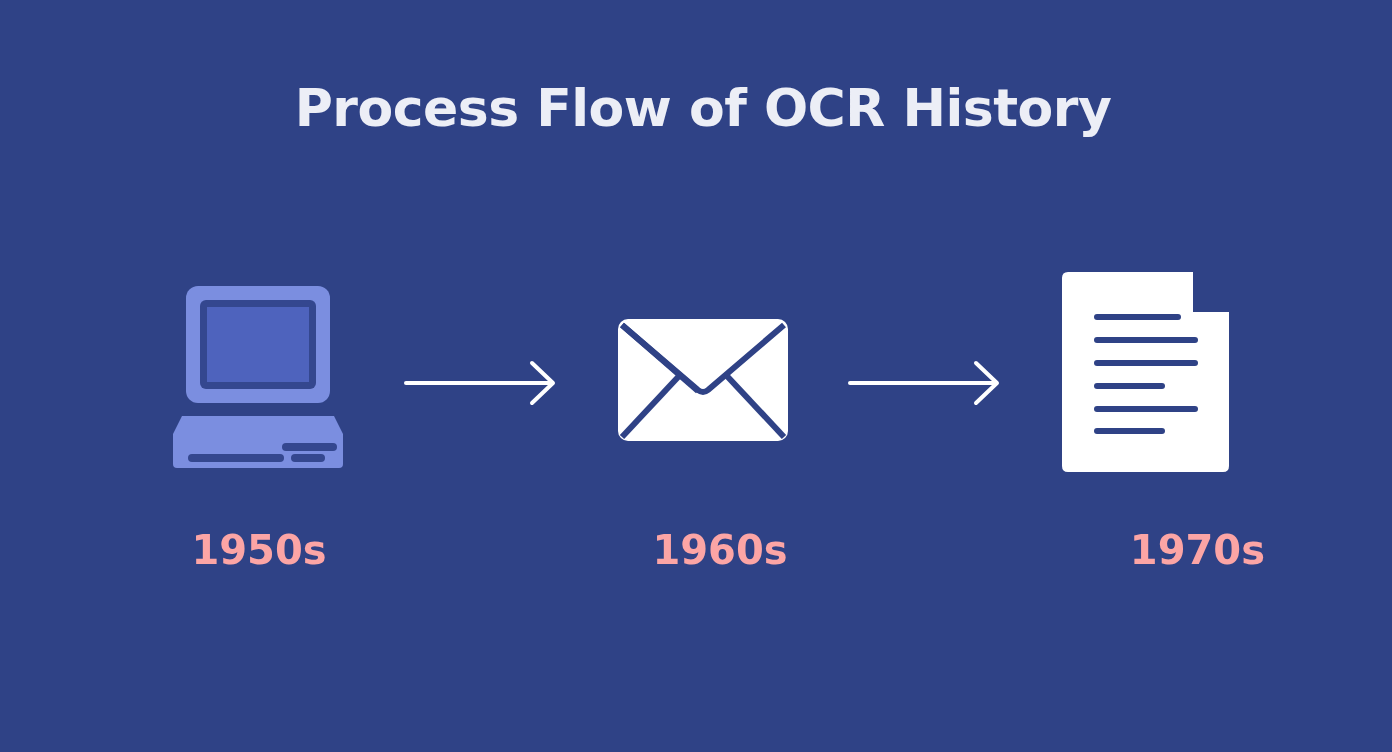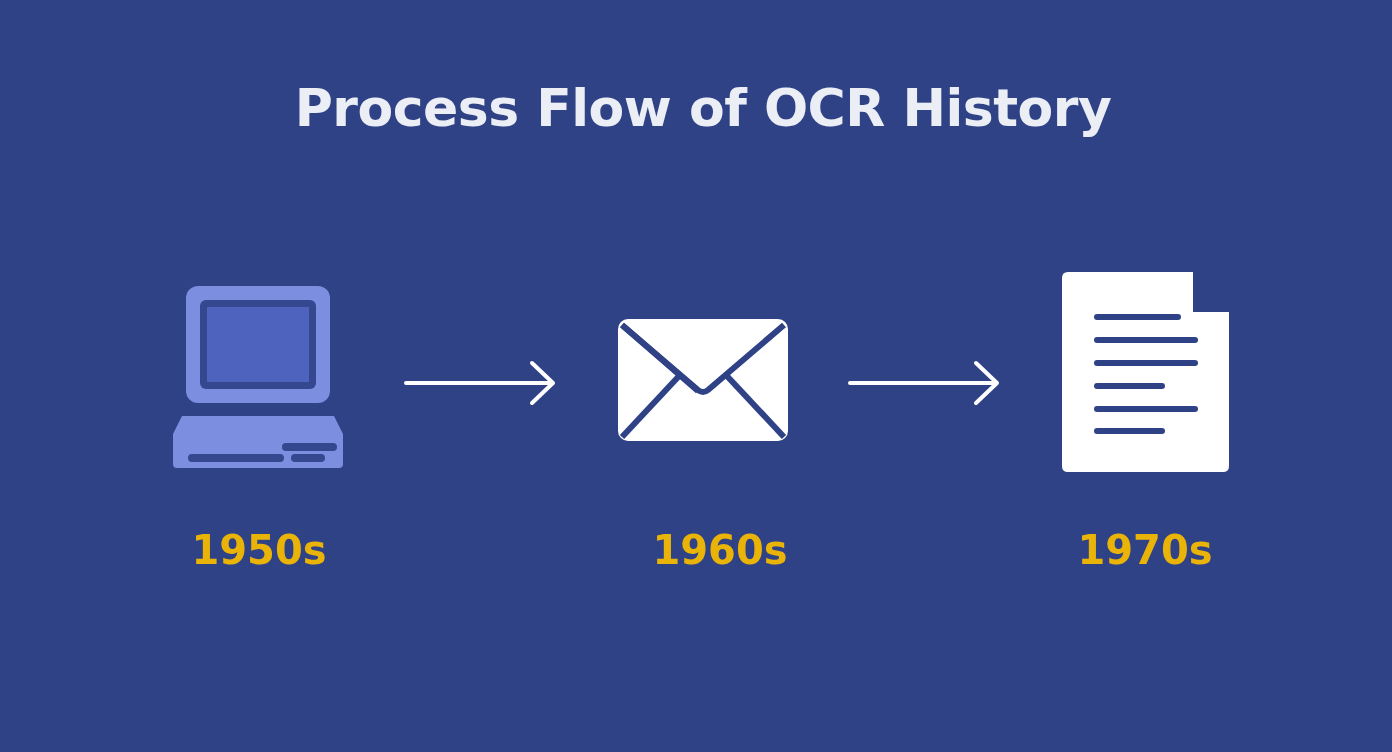--- a/index.html
+++ b/index.html
@@ -8,21 +8,21 @@
       background: #2f4286;
       font-family: "DejaVu Sans", sans-serif;
       position: relative; overflow: hidden;
     }
     .title {
       position: absolute; left: 0; right: 0; top: 78px;
       text-align: center; color: #eceef6;
       font-size: 52px; font-weight: bold; letter-spacing: -0.5px; margin-left: 14px;
     }
     .label {
-      position: absolute; color: #eab308; font-size: 40px; font-weight: bold;
+      position: absolute; color: #fca5a5; font-size: 40px; font-weight: bold;
       width: 240px; text-align: center; top: 527px;
     }
     svg { position: absolute; overflow: visible; }
   </style>
 </head>
 <body>
 
 <div class="title">Process Flow of OCR History</div>
 
 <div>
@@ -71,21 +71,21 @@
     <path d="M6 0 H131 V40 H167 V194 Q167 200 161 200 H6 Q0 200 0 194 V6 Q0 0 6 0 Z" fill="#ffffff"></path>
     <g stroke="#2f4286" stroke-width="6" stroke-linecap="round">
       <line x1="35" y1="45" x2="116" y2="45"></line>
       <line x1="35" y1="68" x2="133" y2="68"></line>
       <line x1="35" y1="91" x2="133" y2="91"></line>
       <line x1="35" y1="114" x2="100" y2="114"></line>
       <line x1="35" y1="137" x2="133" y2="137"></line>
       <line x1="35" y1="159" x2="100" y2="159"></line>
     </g>
   </svg>
-  <div class="label" style="left:1025px;">1970s</div>
+  <div class="label" style="left:1025px;text-align:right;">1970s</div>
 </div>
 
 <svg style="left:172px; top:286px;" width="172" height="182" viewBox="0 0 172 182">
   <rect x="16" y="170" width="0" height="0" fill="none"></rect>
 </svg>
 <svg style="left:188px; top:453px;" width="140" height="10" viewBox="0 0 140 10">
   <rect x="0" y="1" width="96" height="8" rx="4" fill="#34478f"></rect>
   <rect x="103" y="1" width="34" height="8" rx="4" fill="#34478f"></rect>
 </svg>
 

